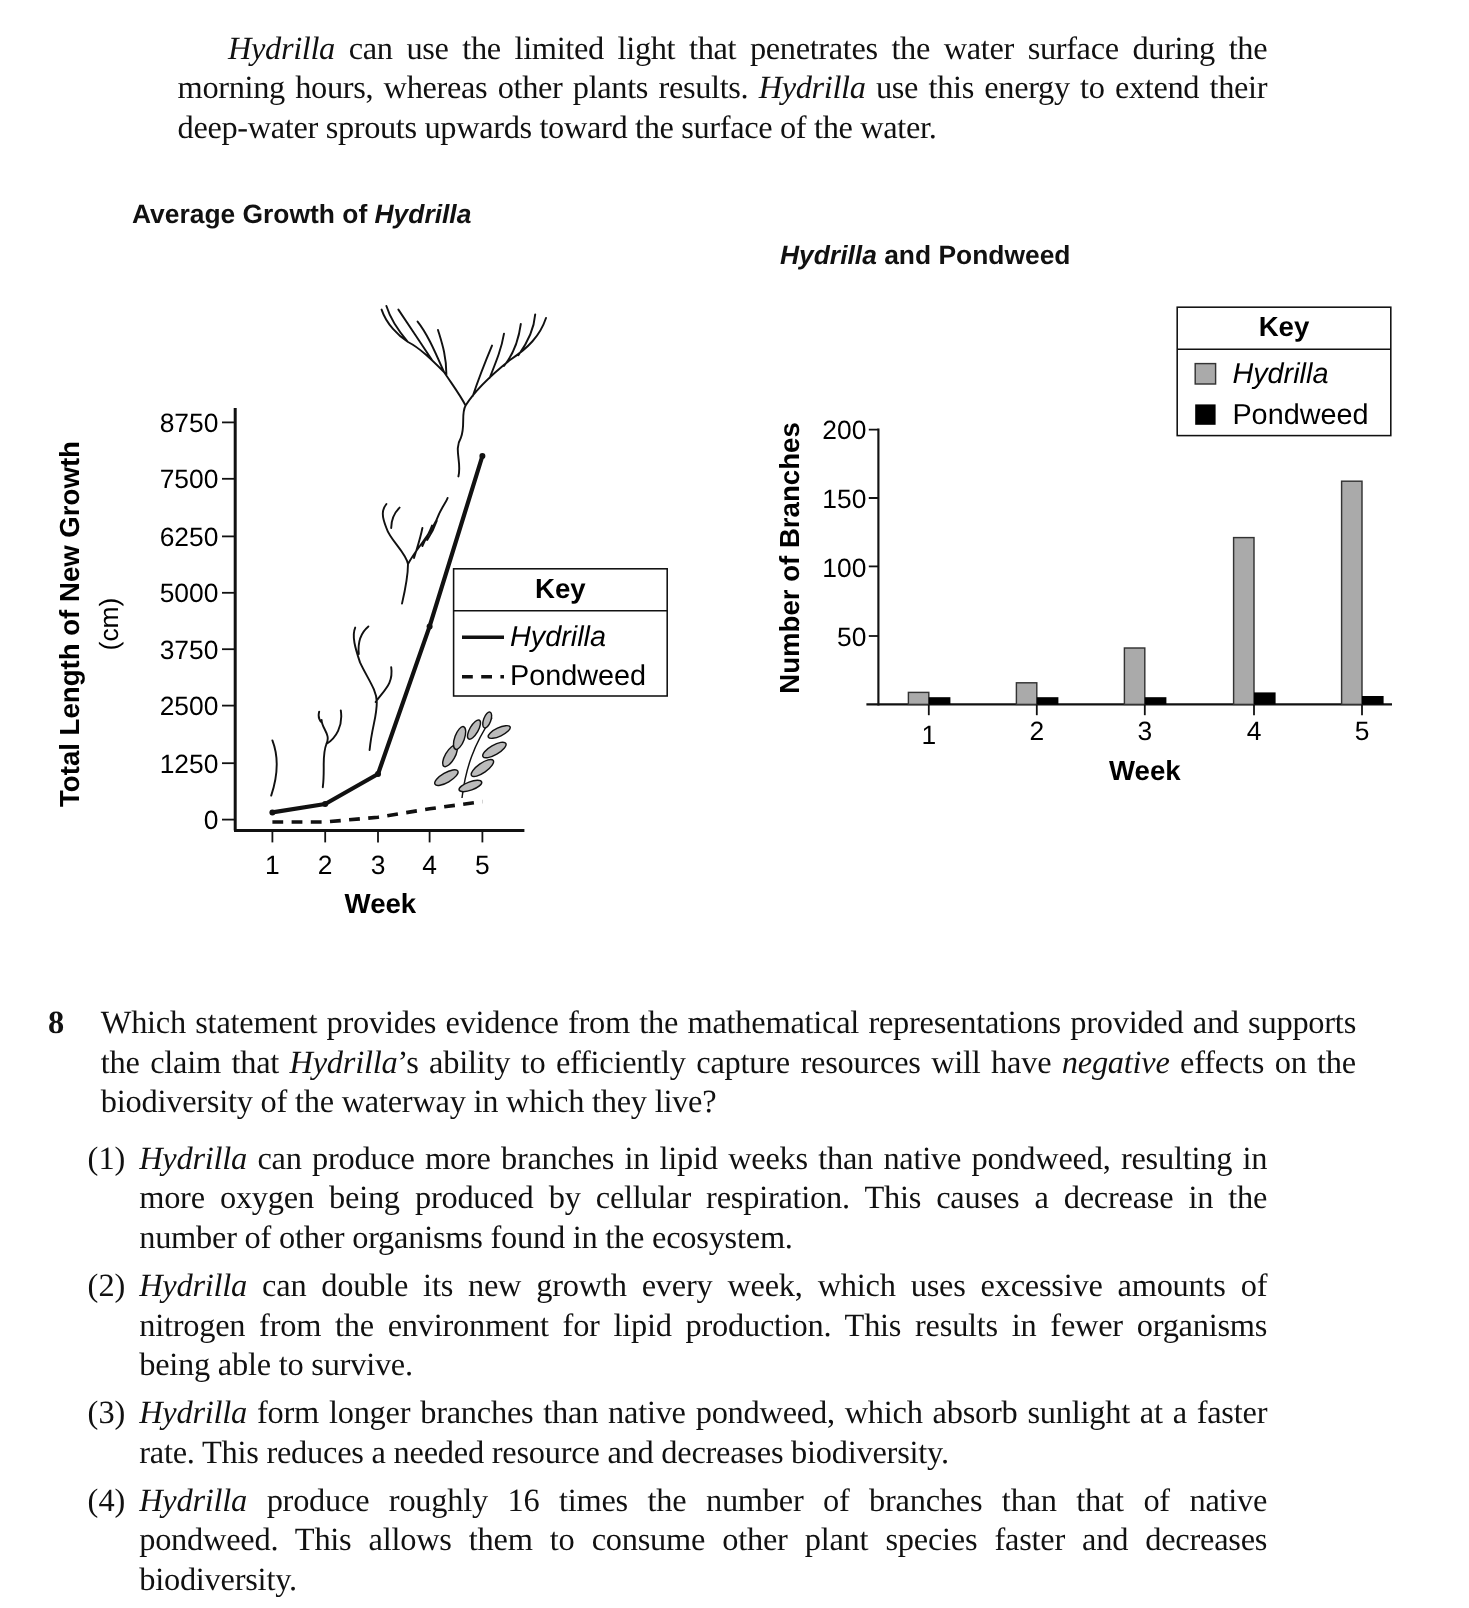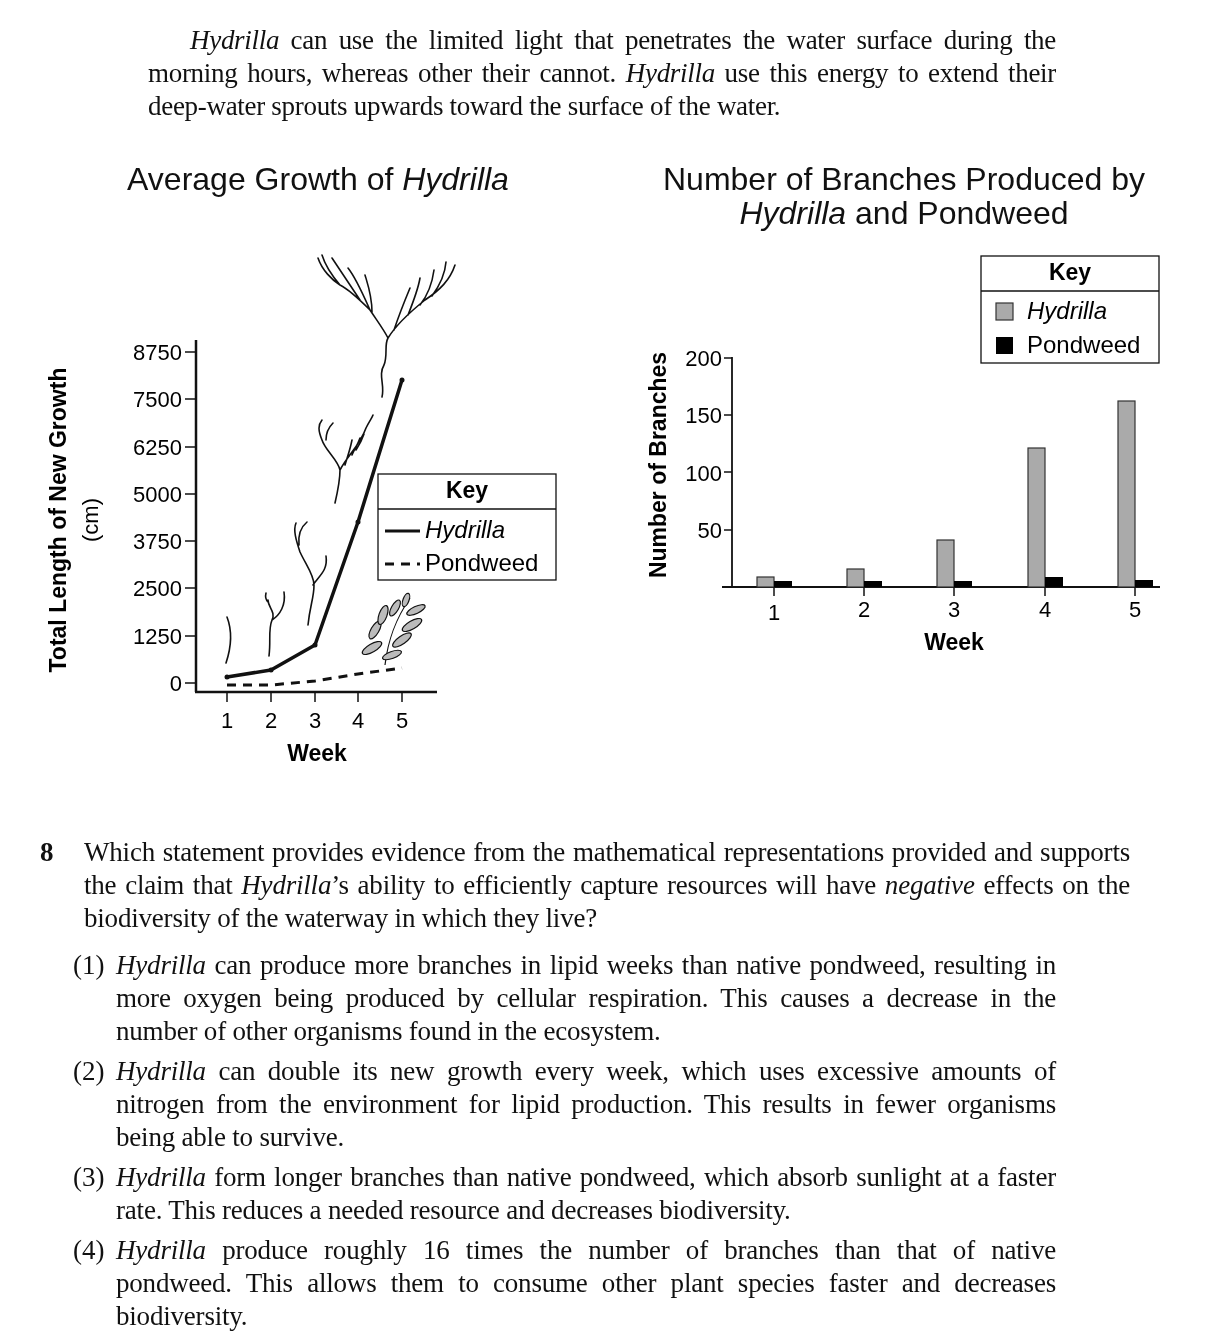--- a/index.html
+++ b/index.html
@@ -2,43 +2,43 @@
 <html><head>
 <meta charset="utf-8">
 <style>
   html, body { margin:0; padding:0; background:#fff; }
   body { width:1224px; height:1340px; position:relative; overflow:hidden; color:#111; }
   .serif { font-family: "Liberation Serif", "DejaVu Serif", serif; }
   .sans { font-family: "Liberation Sans", "DejaVu Sans", sans-serif; }
   .abs { position:absolute; }
   .intro { left:148px; top:24px; width:908px; font-size:27px; line-height:33px; text-align:justify; text-align-last:left; letter-spacing:-0.3px; }
   .intro .indent { display:inline-block; width:42px; }
-  .ctitle { font-size:32px; font-weight:normal; text-align:center; line-height:34px; }
+  .ctitle { font-size:22px; font-weight:bold; line-height:34px; }
   .q { left:40px; top:836px; width:1090px; font-size:27px; line-height:33px; }
   .q .num { position:absolute; left:0; top:0; font-weight:bold; }
   .q .stem { margin-left:44px; text-align:justify; letter-spacing:-0.2px; }
   .opt { position:absolute; left:73px; width:983px; font-size:27px; line-height:33px; }
   .opt .lab { position:absolute; left:0; top:0; }
   .opt .txt { margin-left:43px; text-align:justify; letter-spacing:-0.2px; }
   i { font-style:italic; }
   svg text { font-family: "Liberation Sans", "DejaVu Sans", sans-serif; }
 </style>
 </head>
 <body>
 
 <div class="abs intro serif">
-  <span class="indent"></span><i>Hydrilla</i><span> can use the limited light that penetrates the water surface during the morning hours, whereas other their cannot. </span><i>Hydrilla</i><span> use this energy to extend their deep-water sprouts upwards toward the surface of the water.</span>
+  <span class="indent"></span><i>Hydrilla</i><span> can use the limited light that penetrates the water surface during the morning hours, whereas other plants results. </span><i>Hydrilla</i><span> use this energy to extend their deep-water sprouts upwards toward the surface of the water.</span>
 </div>
 
 <div class="abs ctitle sans" style="left:110px; top:162px; width:416px;">
   <span>Average Growth of </span><i>Hydrilla</i><br>
 </div>
 
 <div class="abs ctitle sans" style="left:650px; top:162px; width:508px;">
-  <span>Number of Branches Produced by</span><br>
+  <br>
   <i>Hydrilla</i><span> and Pondweed</span>
 </div>
 
 <svg class="abs" style="left:0; top:0;" width="620" height="800">
 
   <text x="66" y="520" transform="rotate(-90 66 520)" text-anchor="middle" font-size="23" font-weight="bold">Total Length of New Growth</text>
   <text x="98" y="520" transform="rotate(-90 98 520)" text-anchor="middle" font-size="22">(cm)</text>
 
   <line x1="196" y1="340" x2="196" y2="692" stroke="#111" stroke-width="2.5"></line>
   <line x1="195" y1="692" x2="437" y2="692" stroke="#111" stroke-width="2.5"></line>

